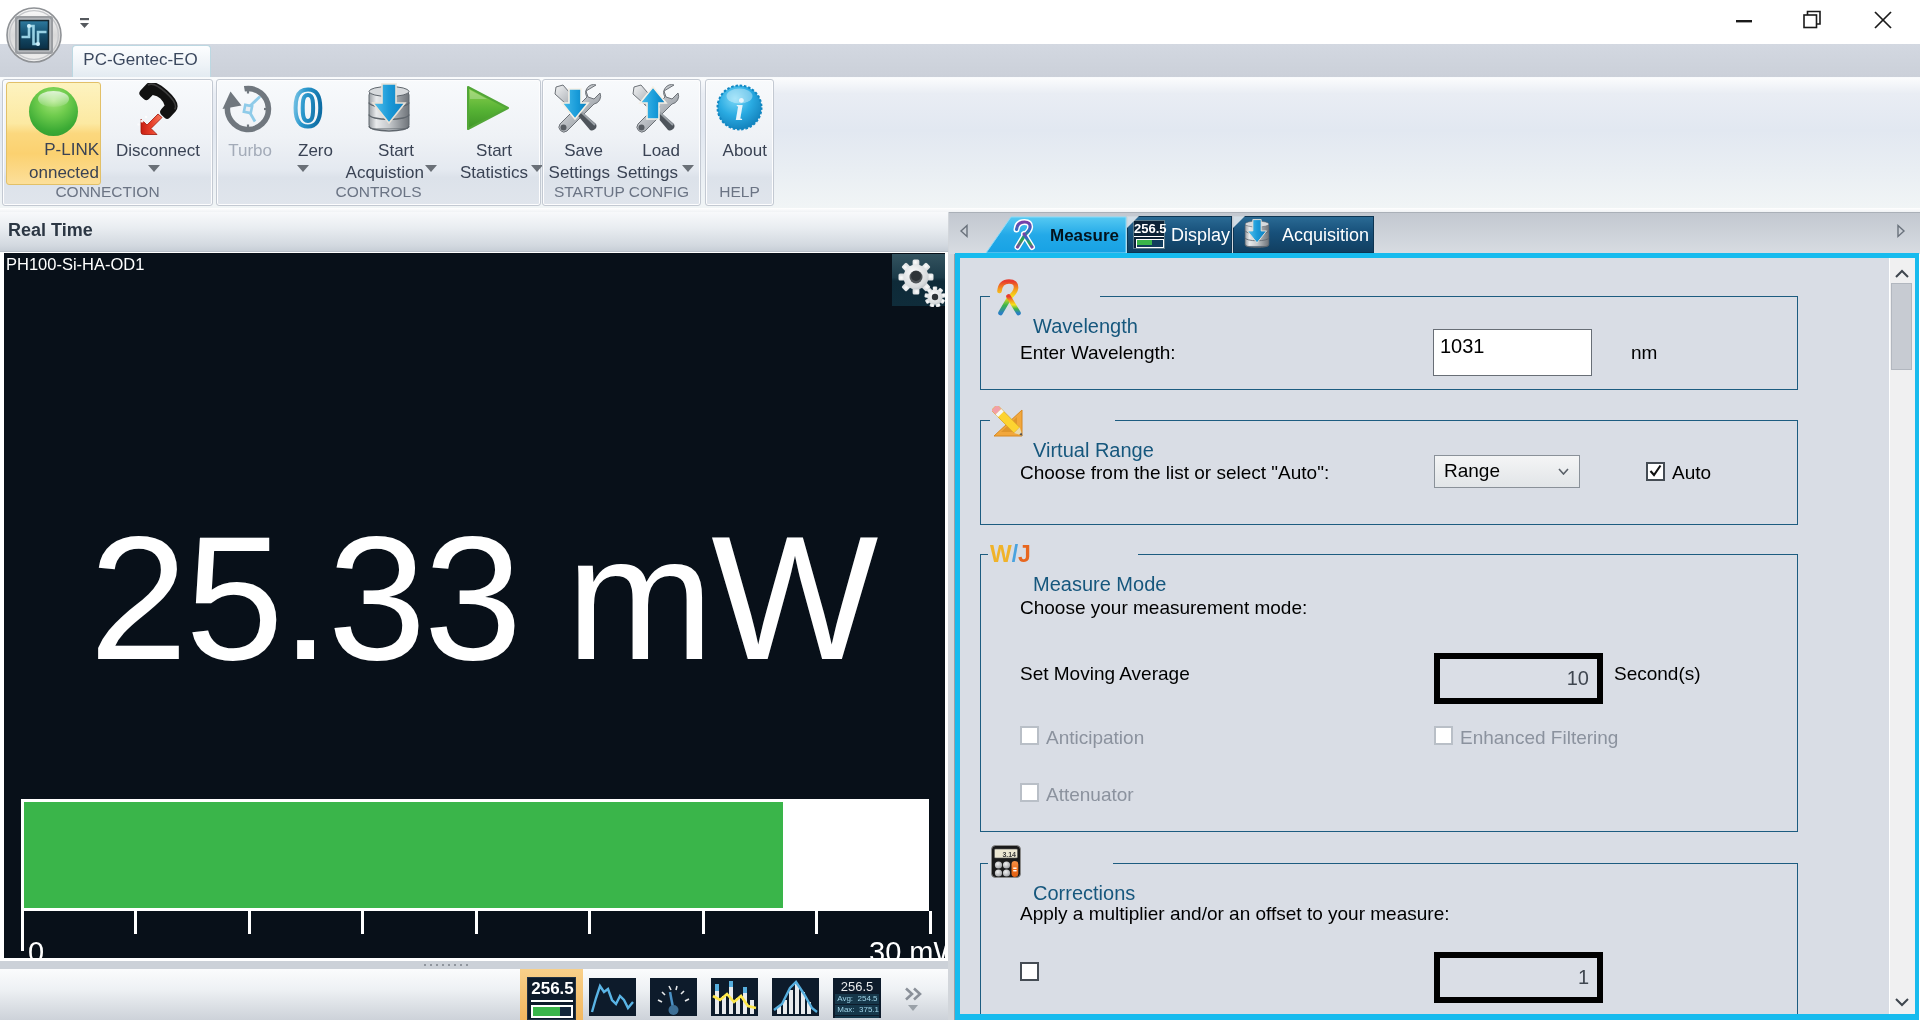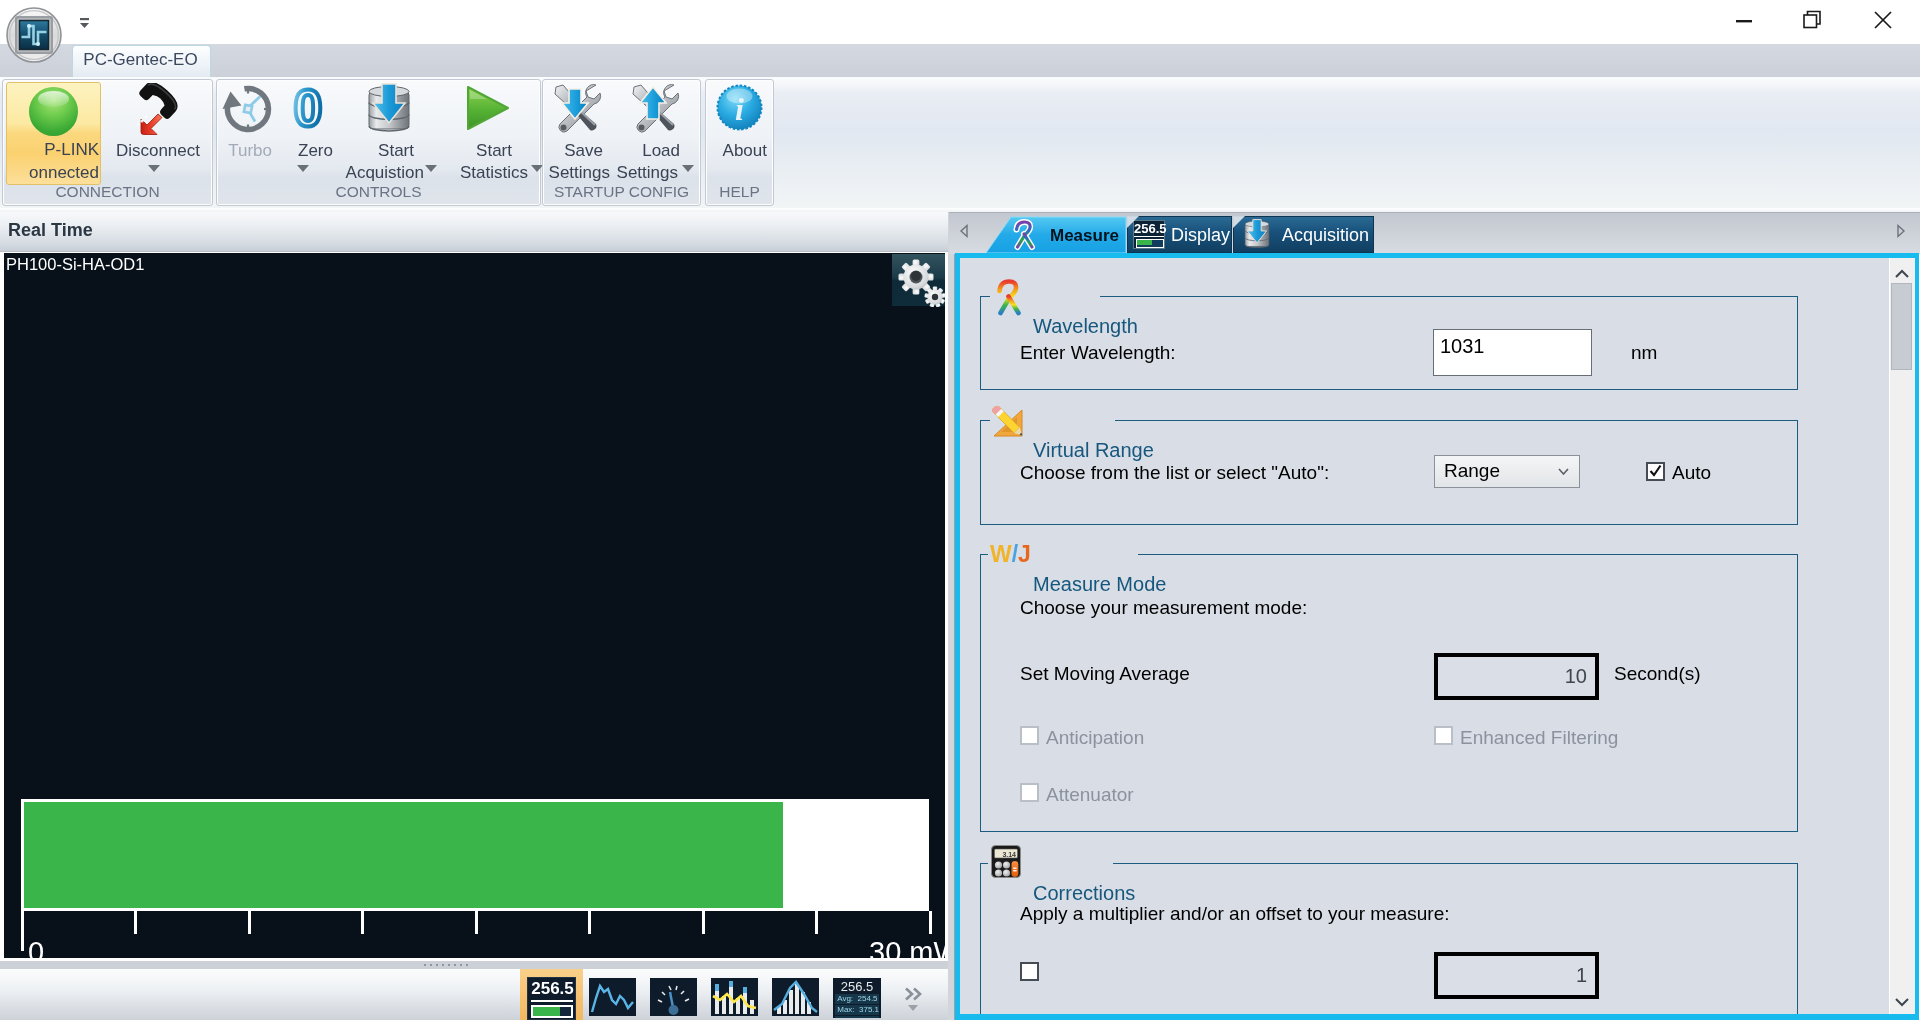--- a/index.html
+++ b/index.html
@@ -14,21 +14,21 @@
 .darr{position:absolute;width:0;height:0;border-left:6px solid transparent;border-right:6px solid transparent;border-top:7px solid #6a7077;}
 .fieldset{position:absolute;border:1px solid #1d5c80;}
 .ftitle{position:absolute;font-size:20px;color:#16577d;background:#d9dde5;padding:0 6px;white-space:nowrap;margin-top:32px;}
 .flabel{position:absolute;font-size:19px;color:#000;white-space:nowrap;}
 .fdis{color:#8b929e;}
 .combo{position:absolute;border:1px solid #8a9199;background:linear-gradient(180deg,#f4f5f6,#e9ebed 60%,#e2e5e8);font-size:19px;color:#000;}
 .combo .ct{position:absolute;left:9px;top:4px;}
 .chev{position:absolute;width:11px;height:7px;}
 .cb{position:absolute;width:15px;height:15px;background:#fff;border:2px solid #454c54;}
 .cbd{position:absolute;width:15px;height:15px;background:#fff;border:2px solid #b9bfc7;}
-.dinput{position:absolute;background:#dadee6;border:4px solid #000000;color:#3f4650;font-size:20px;text-align:right;}
+.dinput{position:absolute;background:#dadee6;border:6px solid #000000;color:#3f4650;font-size:20px;text-align:right;}
 </style>
 </head>
 <body>
 
 <div class="abs" style="left:0;top:0;width:1920px;height:44px;background:#ffffff;"></div>
 
 <svg class="abs" style="left:1725px;top:5px;" width="180" height="32" viewBox="0 0 180 32">
  <rect x="11" y="15" width="16" height="2.4" fill="#1a1a1a"></rect>
  <g stroke="#1a1a1a" stroke-width="1.6" fill="none">
   <rect x="79" y="10" width="12.5" height="12.5"></rect>
@@ -298,20 +298,21 @@
     <use href="#g2" transform="rotate(280)"></use>
           <use href="#g2" transform="rotate(320)"></use>
     <circle cx="0" cy="0" r="7.5"></circle>
    </g>
   </g>
   <circle cx="24" cy="23" r="6.5" fill="#4e5357"></circle>
   <circle cx="24" cy="22" r="5" fill="#2e3337"></circle>
   <circle cx="43" cy="43" r="3.2" fill="#2e3337"></circle>
  </svg>
 
+ <div class="abs" style="left:8px;top:243px;width:941px;text-align:center;font-size:177px;color:#ffffff;letter-spacing:-2.5px;">25.33&nbsp;mW</div>
 
  <div class="abs" style="left:17px;top:546px;width:908px;height:112px;background:#ffffff;"></div>
  <div class="abs" style="left:20px;top:549px;width:759px;height:106px;background:#3ab54a;"></div>
 
  <div class="abs" style="left:17px;top:658px;width:3px;height:40px;background:#fff;"></div>
  <div class="abs" style="left:130px;top:658px;width:3px;height:23px;background:#fff;"></div>
  <div class="abs" style="left:244px;top:658px;width:3px;height:23px;background:#fff;"></div>
  <div class="abs" style="left:357px;top:658px;width:3px;height:23px;background:#fff;"></div>
  <div class="abs" style="left:471px;top:658px;width:3px;height:23px;background:#fff;"></div>
  <div class="abs" style="left:584px;top:658px;width:3px;height:23px;background:#fff;"></div>

